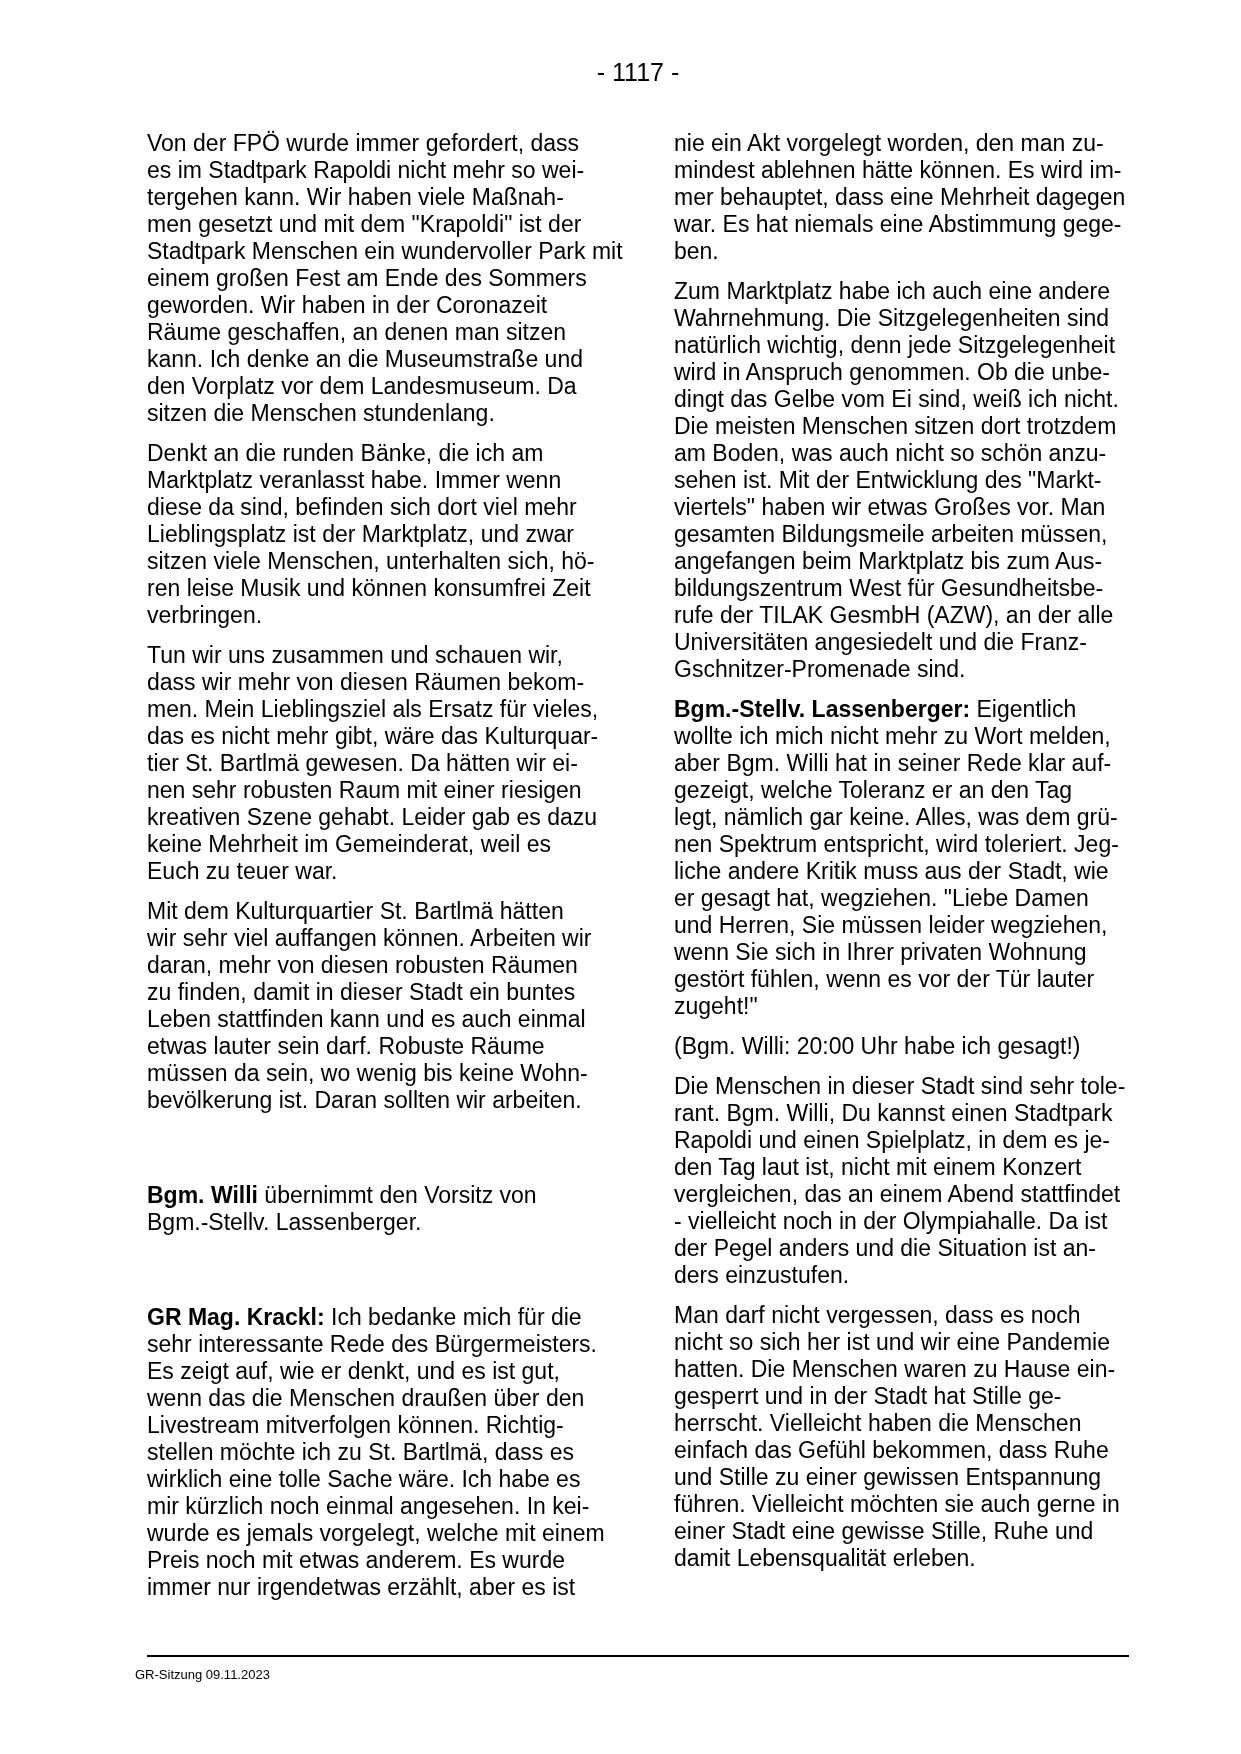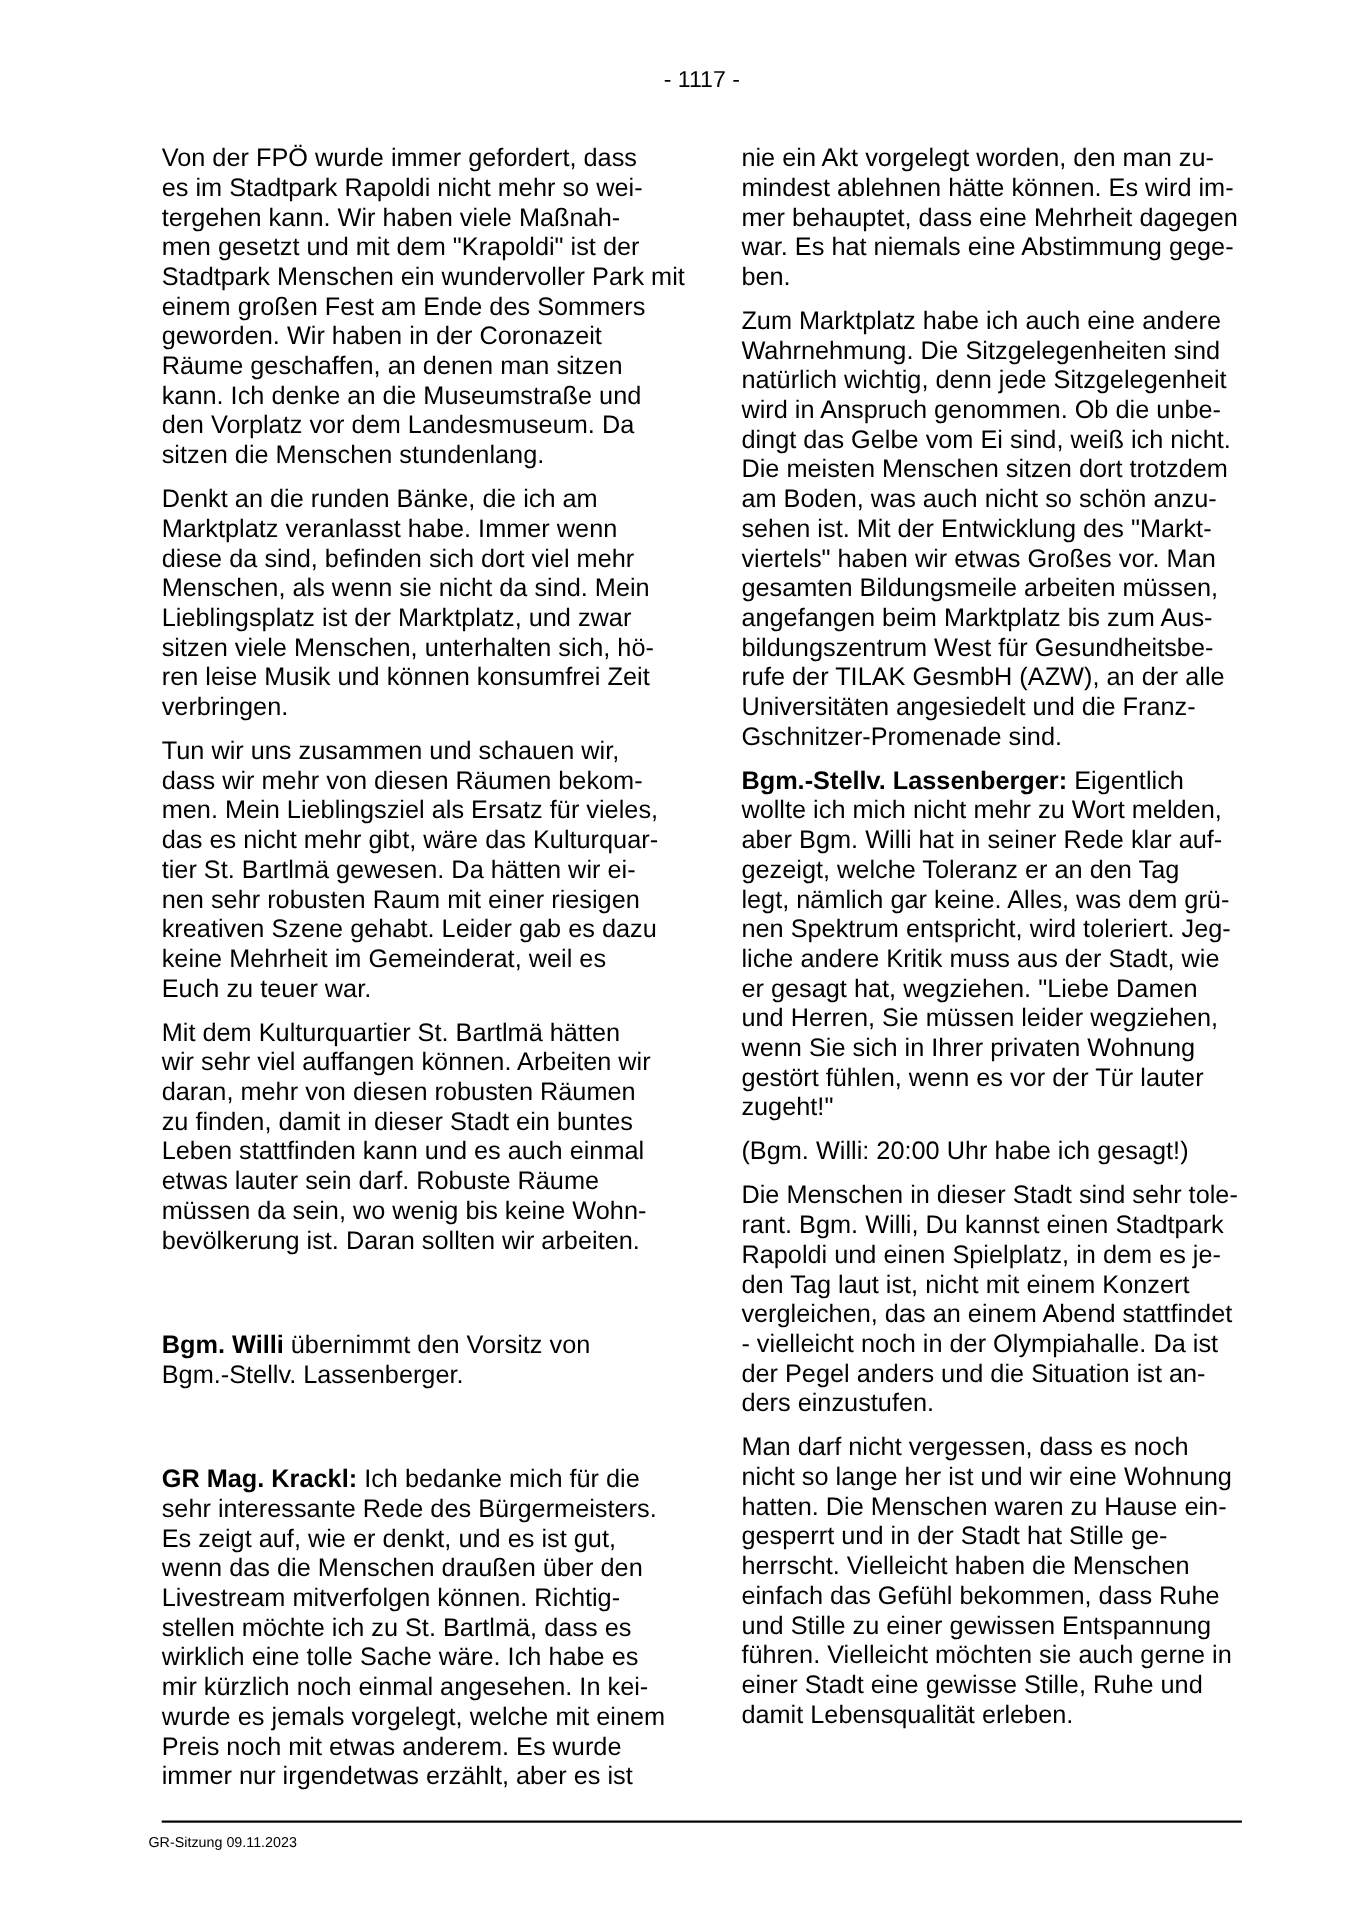--- a/index.html
+++ b/index.html
@@ -11,21 +11,21 @@
   .page {
     position: relative;
     width: 1241px; height: 1754px;
     background: #ffffff;
     overflow: hidden;
   }
   .page-number {
     position: absolute;
     top: 59px; left: 147px; width: 982px;
     text-align: center;
-    font-size: 21px; line-height: 27px;
+    font-size: 25px; line-height: 27px;
   }
   .col {
     position: absolute;
     top: 130px;
     font-size: 23px; line-height: 27px;
   }
   .col-left  { left: 147px; width: 452px; }
   .col-right { left: 674px; width: 458px; }
   .para { margin-top: 13px; }
   .para:first-child { margin-top: 0; }
@@ -60,21 +60,20 @@
         <div class="line">geworden. Wir haben in der Coronazeit</div>
         <div class="line">Räume geschaffen, an denen man sitzen</div>
         <div class="line">kann. Ich denke an die Museumstraße und</div>
         <div class="line">den Vorplatz vor dem Landesmuseum. Da</div>
         <div class="line">sitzen die Menschen stundenlang.</div>
       </div>
       <div class="para">
         <div class="line">Denkt an die runden Bänke, die ich am</div>
         <div class="line">Marktplatz veranlasst habe. Immer wenn</div>
         <div class="line">diese da sind, befinden sich dort viel mehr</div>
-        <div class="line">Menschen, als wenn sie nicht da sind. Mein</div>
         <div class="line">Lieblingsplatz ist der Marktplatz, und zwar</div>
         <div class="line">sitzen viele Menschen, unterhalten sich, hö-</div>
         <div class="line">ren leise Musik und können konsumfrei Zeit</div>
         <div class="line">verbringen.</div>
       </div>
       <div class="para">
         <div class="line">Tun wir uns zusammen und schauen wir,</div>
         <div class="line">dass wir mehr von diesen Räumen bekom-</div>
         <div class="line">men. Mein Lieblingsziel als Ersatz für vieles,</div>
         <div class="line">das es nicht mehr gibt, wäre das Kulturquar-</div>
@@ -160,21 +159,21 @@
         <div class="line">rant. Bgm. Willi, Du kannst einen Stadtpark</div>
         <div class="line">Rapoldi und einen Spielplatz, in dem es je-</div>
         <div class="line">den Tag laut ist, nicht mit einem Konzert</div>
         <div class="line">vergleichen, das an einem Abend stattfindet</div>
         <div class="line">- vielleicht noch in der Olympiahalle. Da ist</div>
         <div class="line">der Pegel anders und die Situation ist an-</div>
         <div class="line">ders einzustufen.</div>
       </div>
       <div class="para">
         <div class="line">Man darf nicht vergessen, dass es noch</div>
-        <div class="line">nicht so lange her ist und wir eine Wohnung</div>
+        <div class="line">nicht so sich her ist und wir eine Pandemie</div>
         <div class="line">hatten. Die Menschen waren zu Hause ein-</div>
         <div class="line">gesperrt und in der Stadt hat Stille ge-</div>
         <div class="line">herrscht. Vielleicht haben die Menschen</div>
         <div class="line">einfach das Gefühl bekommen, dass Ruhe</div>
         <div class="line">und Stille zu einer gewissen Entspannung</div>
         <div class="line">führen. Vielleicht möchten sie auch gerne in</div>
         <div class="line">einer Stadt eine gewisse Stille, Ruhe und</div>
         <div class="line">damit Lebensqualität erleben.</div>
       </div>
     </div>

